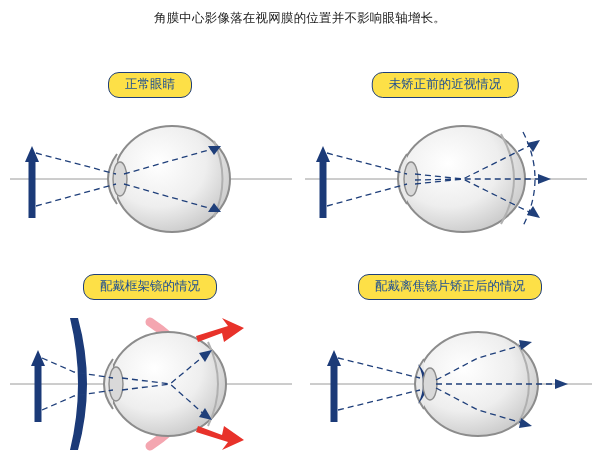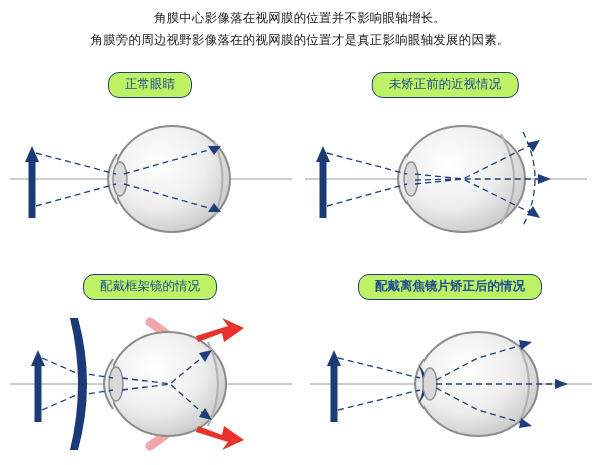--- a/index.html
+++ b/index.html
@@ -44,53 +44,52 @@
     height: 403px;
   }
   .panel {
     position: absolute;
     width: 300px;
     height: 200px;
   }
   .panel.p0 { left: 0px;   top: 0px; }
   .panel.p1 { left: 295px; top: 0px; }
   .panel.p2 { left: 0px;   top: 202px; }
-  .panel.p3 { left: 300px; top: 202px; font-weight: bold; }
+  .panel.p3 { left: 300px; top: 202px; }
 
   .panel-title {
     position: absolute;
     left: 50%;
     transform: translateX(-50%);
     top: 10px;
     border: 1px solid #1f3f7a;
     border-radius: 11px;
     color: #1d4e93;
     font-size: 12.5px;
     line-height: 1;
     padding: 5px 16px 6px 16px;
-    background: #bef264;
+    background: #fde047;
     white-space: nowrap;
   }
   .panel-figure {
     position: absolute;
     left: 0;
     top: 34px;
     width: 300px;
     height: 166px;
   }
   svg { display: block; }
 </style>
 </head>
 <body>
 
 <div id="page">
 
   <div class="header">
     <div class="header-line">角膜中心影像落在视网膜的位置并不影响眼轴增长。</div>
-    <div class="header-line">角膜旁的周边视野影像落在的视网膜的位置才是真正影响眼轴发展的因素。</div>
   </div>
 
   <div class="grid">
 
     <div class="panel p0">
       <div class="panel-title">正常眼睛</div>
       <div class="panel-figure">
         <svg width="300" height="166" viewBox="0 0 300 166" xmlns="http://www.w3.org/2000/svg">
           <defs>
             <radialGradient id="eyeg0" cx="38%" cy="35%" r="75%">

